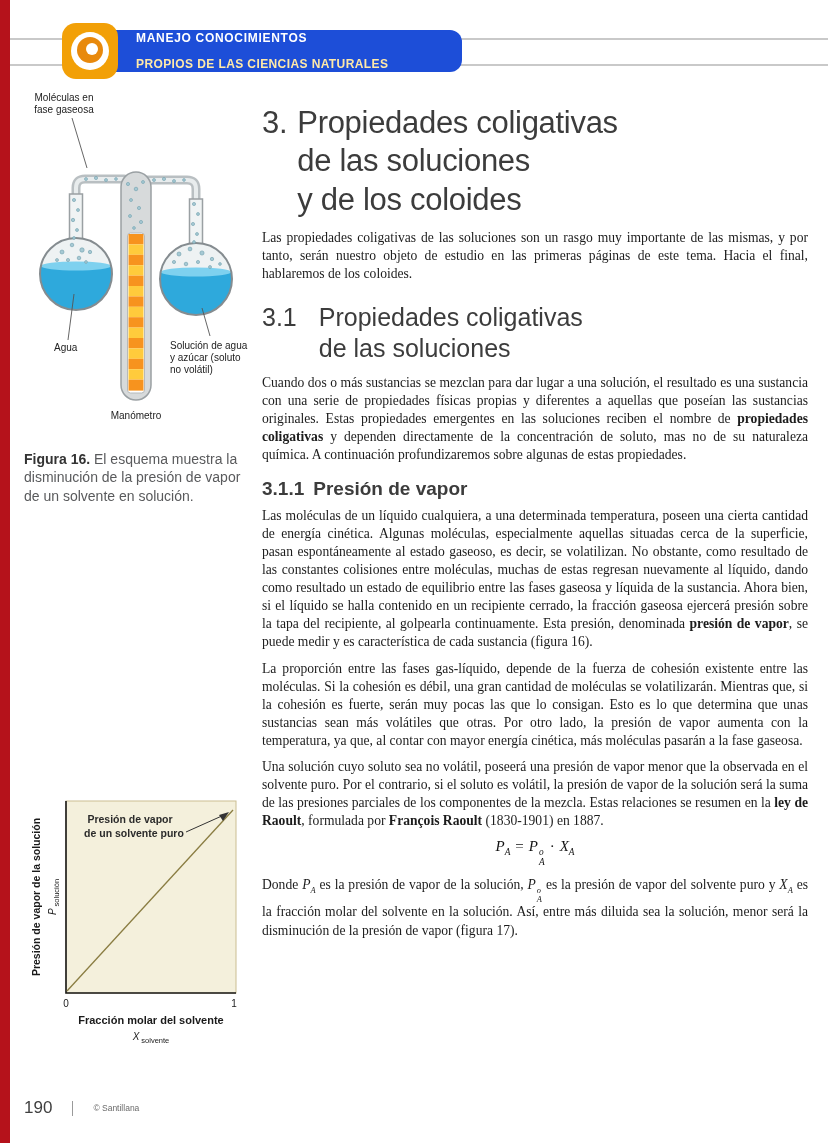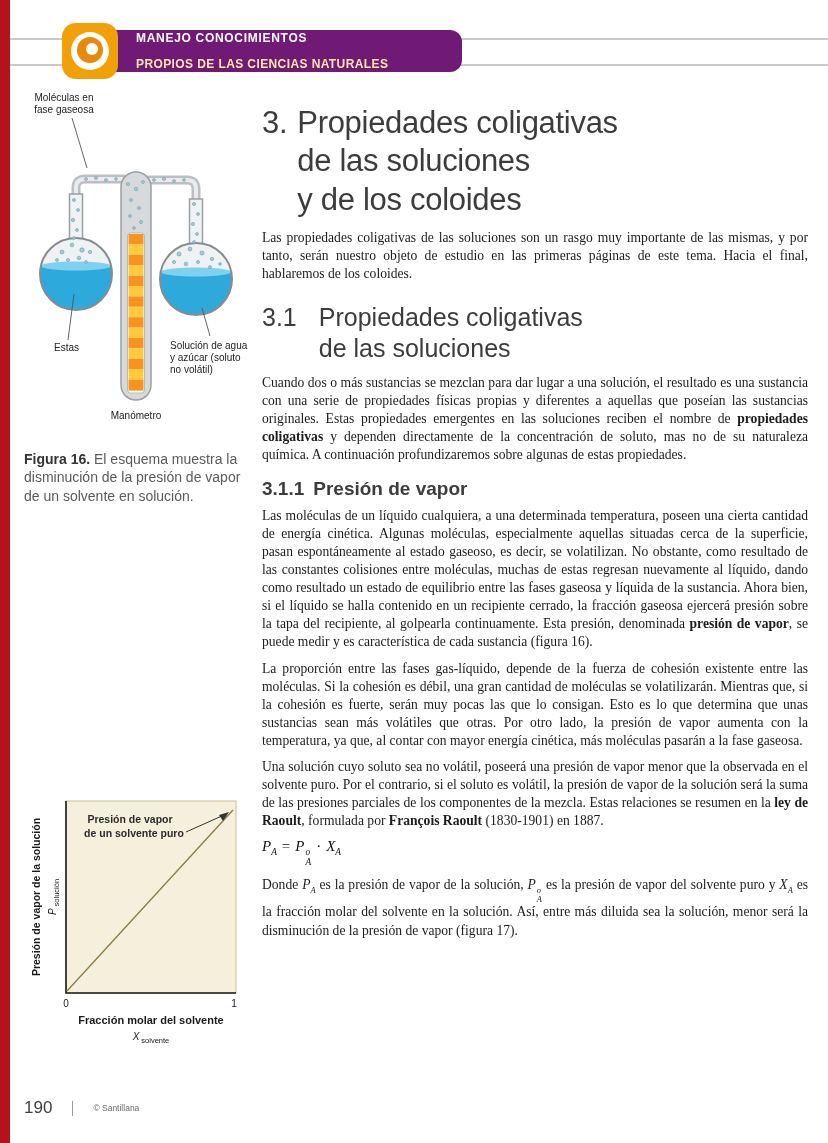--- a/index.html
+++ b/index.html
@@ -2,21 +2,21 @@
 <html><head>
 <meta charset="utf-8">
 <style>
   html,body{margin:0;padding:0;background:#fff;}
   .page{position:relative;width:828px;height:1143px;background:#ffffff;overflow:hidden;
         font-family:"Liberation Sans",sans-serif;}
   .red-bar{position:absolute;left:0;top:0;width:10px;height:100%;background:#b5121b;}
   .rule{position:absolute;left:10px;right:0;height:2px;background:#c9c9c9;z-index:1;}
   .rule-top{top:38px}
   .rule-bottom{top:64px}
-  .banner{position:absolute;left:64px;top:30px;width:398px;height:42px;background:#701a75;
+  .banner{position:absolute;left:64px;top:30px;width:398px;height:42px;background:#1d4ed8;
           border-radius:0 12px 12px 0;z-index:2;display:flex;flex-direction:column;
           justify-content:center;padding-left:72px;box-sizing:border-box;}
   .banner-line1{color:#ffffff;font-weight:bold;font-size:12px;letter-spacing:.7px;}
   .banner-line2{color:#ffe9a8;font-weight:bold;font-size:12px;letter-spacing:.4px;margin-top:12px;}
   .logo{position:absolute;left:62px;top:23px;width:56px;height:56px;background:#F2A007;
         border-radius:14px;z-index:3;display:flex;align-items:center;justify-content:center;}
   .logo-circle{width:38px;height:38px;background:#fff;border-radius:50%;position:relative;}
   .logo-swirl{position:absolute;left:6px;top:5px;width:26px;height:26px;background:#E8890C;border-radius:50%;}
   .logo-swirl-inner{position:absolute;left:9px;top:6px;width:12px;height:12px;background:#fff;border-radius:50%;}
 
@@ -37,21 +37,21 @@
   .copyright{font-size:8.5px;color:#6b6b6b;}
 
   
   .main{position:absolute;left:262px;top:104px;width:546px;color:#1c1c1c;}
   .h1{display:flex;gap:10px;font-size:31px;color:#3c3c3c;line-height:1.24;letter-spacing:-.3px;margin:0 0 10px;}
   .h2{display:flex;gap:22px;font-size:25px;color:#3c3c3c;line-height:1.26;margin:18px 0 9px;}
   .h3{display:flex;gap:9px;font-size:19px;color:#3c3c3c;margin:14px 0 7px;font-weight:bold;}
   .para{font-family:"Liberation Serif",serif;font-size:13.6px;line-height:1.33;
         text-align:justify;margin:0 0 8px;}
   .b{font-weight:bold;}
-  .formula{font-family:"Liberation Serif",serif;font-size:15px;text-align:left;margin:5px 0 8px;color:#111;}
+  .formula{font-family:"Liberation Serif",serif;font-size:15px;text-align:center;margin:5px 0 8px;color:#111;}
   .var{font-style:italic;}
   sub{font-size:.62em;}
   .stack{display:inline-flex;flex-direction:column;align-items:flex-start;font-size:.62em;
          line-height:1.05;vertical-align:-.45em;font-style:italic;margin-left:1px;}
   .op{padding:0 5px;}
 </style>
 </head>
 <body>
 
 <div class="page">
@@ -159,21 +159,21 @@
             <circle cx="186" cy="175" r="1.5"></circle>
             <circle cx="196" cy="172" r="1.4"></circle>
         </g>
 
         <line x1="48" y1="26" x2="63" y2="76" stroke="#555" stroke-width="0.9"></line>
         <line x1="44" y1="248" x2="50" y2="202" stroke="#555" stroke-width="0.9"></line>
         <line x1="186" y1="244" x2="178" y2="216" stroke="#555" stroke-width="0.9"></line>
       </svg>
       <div class="fig-label pre" style="left:4px;top:0;width:72px;text-align:center;">Moléculas en
 fase gaseosa</div>
-      <div class="fig-label" style="left:30px;top:250px;">Estas</div>
+      <div class="fig-label" style="left:30px;top:250px;">Agua</div>
       <div class="fig-label pre" style="left:146px;top:248px;width:84px;">Solución de agua
 y azúcar (soluto
 no volátil)</div>
       <div class="fig-label" style="left:63px;top:318px;width:98px;text-align:center;">Manómetro</div>
     </div>
     <div class="fig-caption"><span class="cap-tag">Figura 16.</span><span> El esquema muestra la disminución de la presión de vapor de un solvente en solución.</span></div>
   </div>
 
   <div class="fig17">
     <svg width="230" height="254" viewBox="0 0 230 254">

